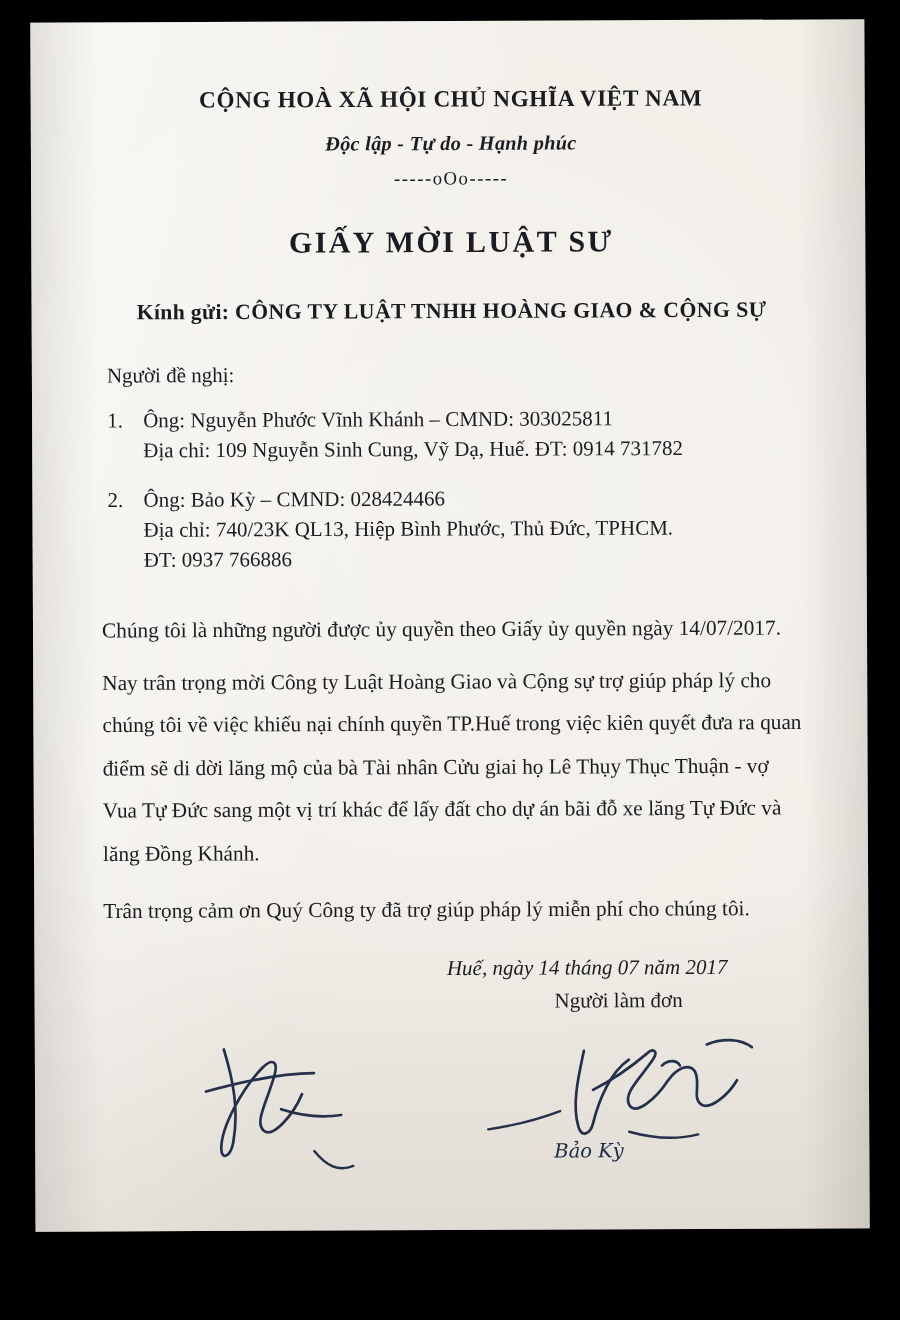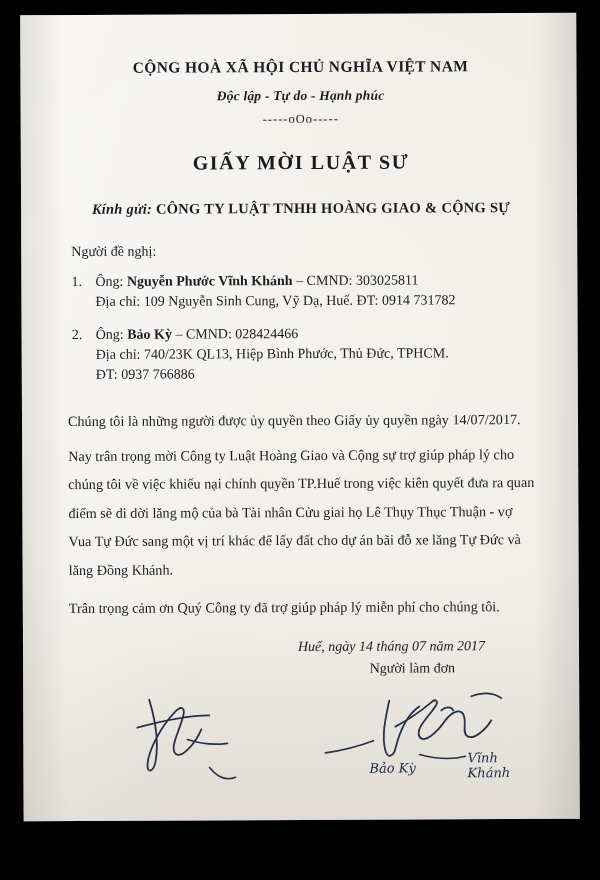--- a/index.html
+++ b/index.html
@@ -75,21 +75,20 @@
     letter-spacing: 1.6px;
     margin-top: 24px;
   }
   .recipient {
     font-size: 14.5px;
     margin-top: 26px;
     text-align: center;
     letter-spacing: 0.2px;
   }
   .recipient .lbl {
-    font-style: italic;
     font-weight: bold;
   }
   .recipient .org {
     font-weight: bold;
     letter-spacing: 0.3px;
   }
 
   .proposer-label {
     font-size: 14px;
     margin-top: 26px;
@@ -106,21 +105,21 @@
     margin-bottom: 12px;
     padding-left: 28px;
     position: relative;
     line-height: 1.45;
   }
   ol.people > li .num {
     position: absolute;
     left: 4px;
     top: 0;
   }
-  .name { font-weight: bold; }
+  .name { font-weight: normal; }
   .ln { display: block; }
 
   .body-text {
     margin-top: 22px;
     font-size: 14.2px;
     line-height: 2.0;
     text-align: left;
   }
   .body-text p {
     margin: 0 0 6px 0;
@@ -218,18 +217,17 @@
             <path d="M382 16 C 392 12, 404 12, 412 18"></path>
             <path d="M352 30 C 356 26, 362 26, 364 30"></path>
           </g>
           <g fill="none" stroke="#26304a" stroke-width="1.6" stroke-linecap="round" stroke-linejoin="round">
             <path d="M120 86 C 128 96, 136 100, 146 96"></path>
             <path d="M236 72 C 250 70, 268 66, 284 60"></path>
             <path d="M330 74 C 344 78, 360 80, 376 76"></path>
           </g>
         </svg>
         <span class="sig-caption" style="left:300px; top:80px;">Bảo Kỳ</span>
-        <span class="sig-caption" style="left:398px; top:70px;">Vĩnh Khánh</span>
       </div>
 
     </div>
   </div>
 </div>
 
 </body></html>

